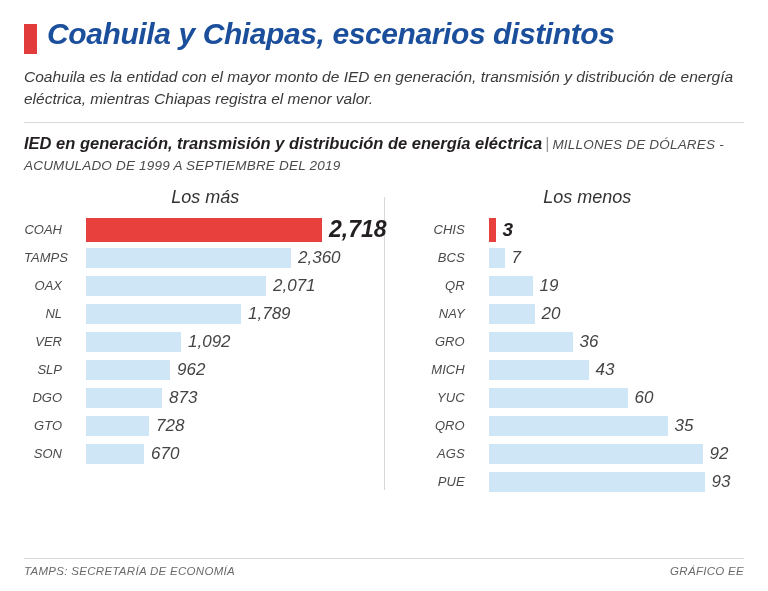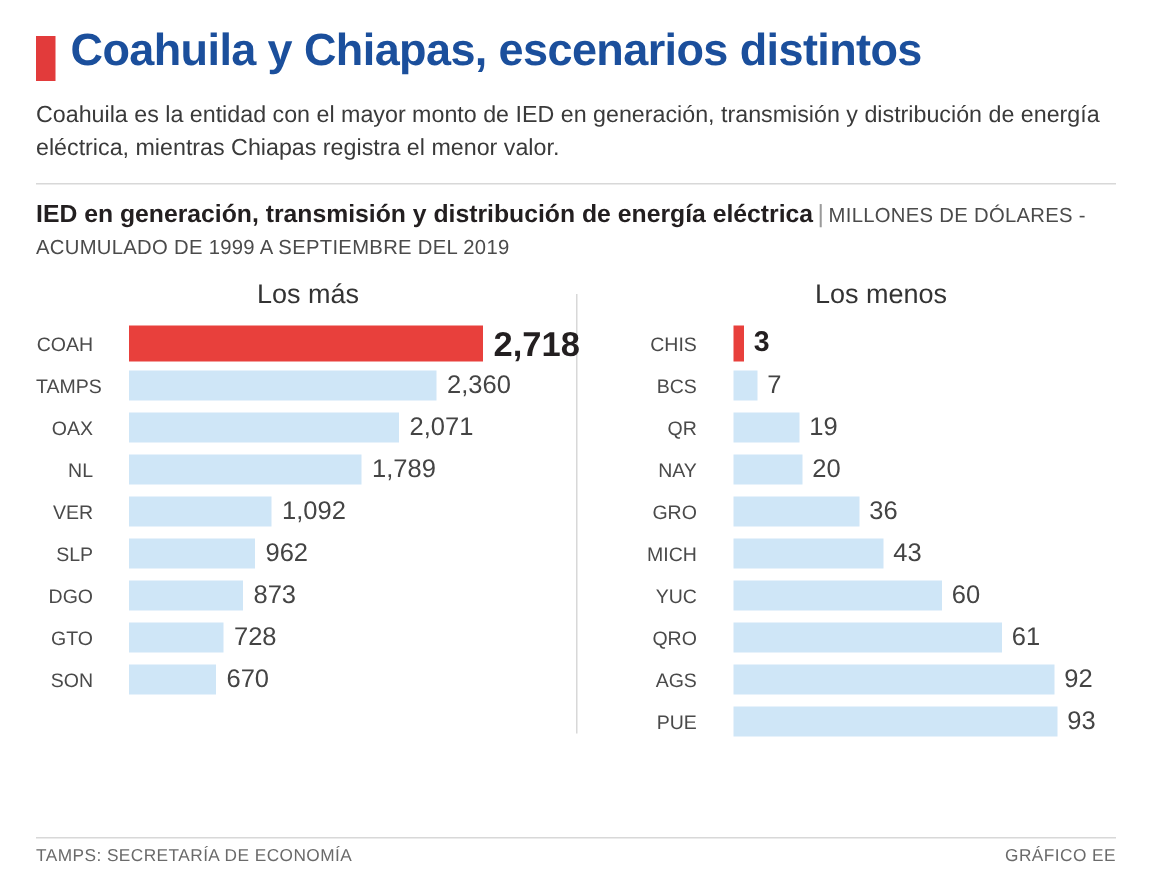--- a/index.html
+++ b/index.html
@@ -13,20 +13,21 @@
     font-family: "Liberation Sans", sans-serif;
     color: #231f20;
     overflow: hidden;
   }
   .page {
     position: relative;
     width: 768px;
     height: 591px;
     box-sizing: border-box;
     padding: 0 24px;
+    font-style: italic;
   }
 
   
   .title-row {
     display: flex;
     align-items: flex-start;
     padding-top: 18px;
   }
   .title-mark {
     width: 13px;
@@ -311,21 +312,21 @@
             <div class="bar-label">YUC</div>
             <div class="bar-track">
               <div class="bar" style="width: 139px;"></div>
               <div class="bar-value">60</div>
             </div>
           </div>
           <div class="bar-row">
             <div class="bar-label">QRO</div>
             <div class="bar-track">
               <div class="bar" style="width: 179px;"></div>
-              <div class="bar-value">61</div>
+              <div class="bar-value">35</div>
             </div>
           </div>
           <div class="bar-row">
             <div class="bar-label">AGS</div>
             <div class="bar-track">
               <div class="bar" style="width: 214px;"></div>
               <div class="bar-value">92</div>
             </div>
           </div>
           <div class="bar-row">

